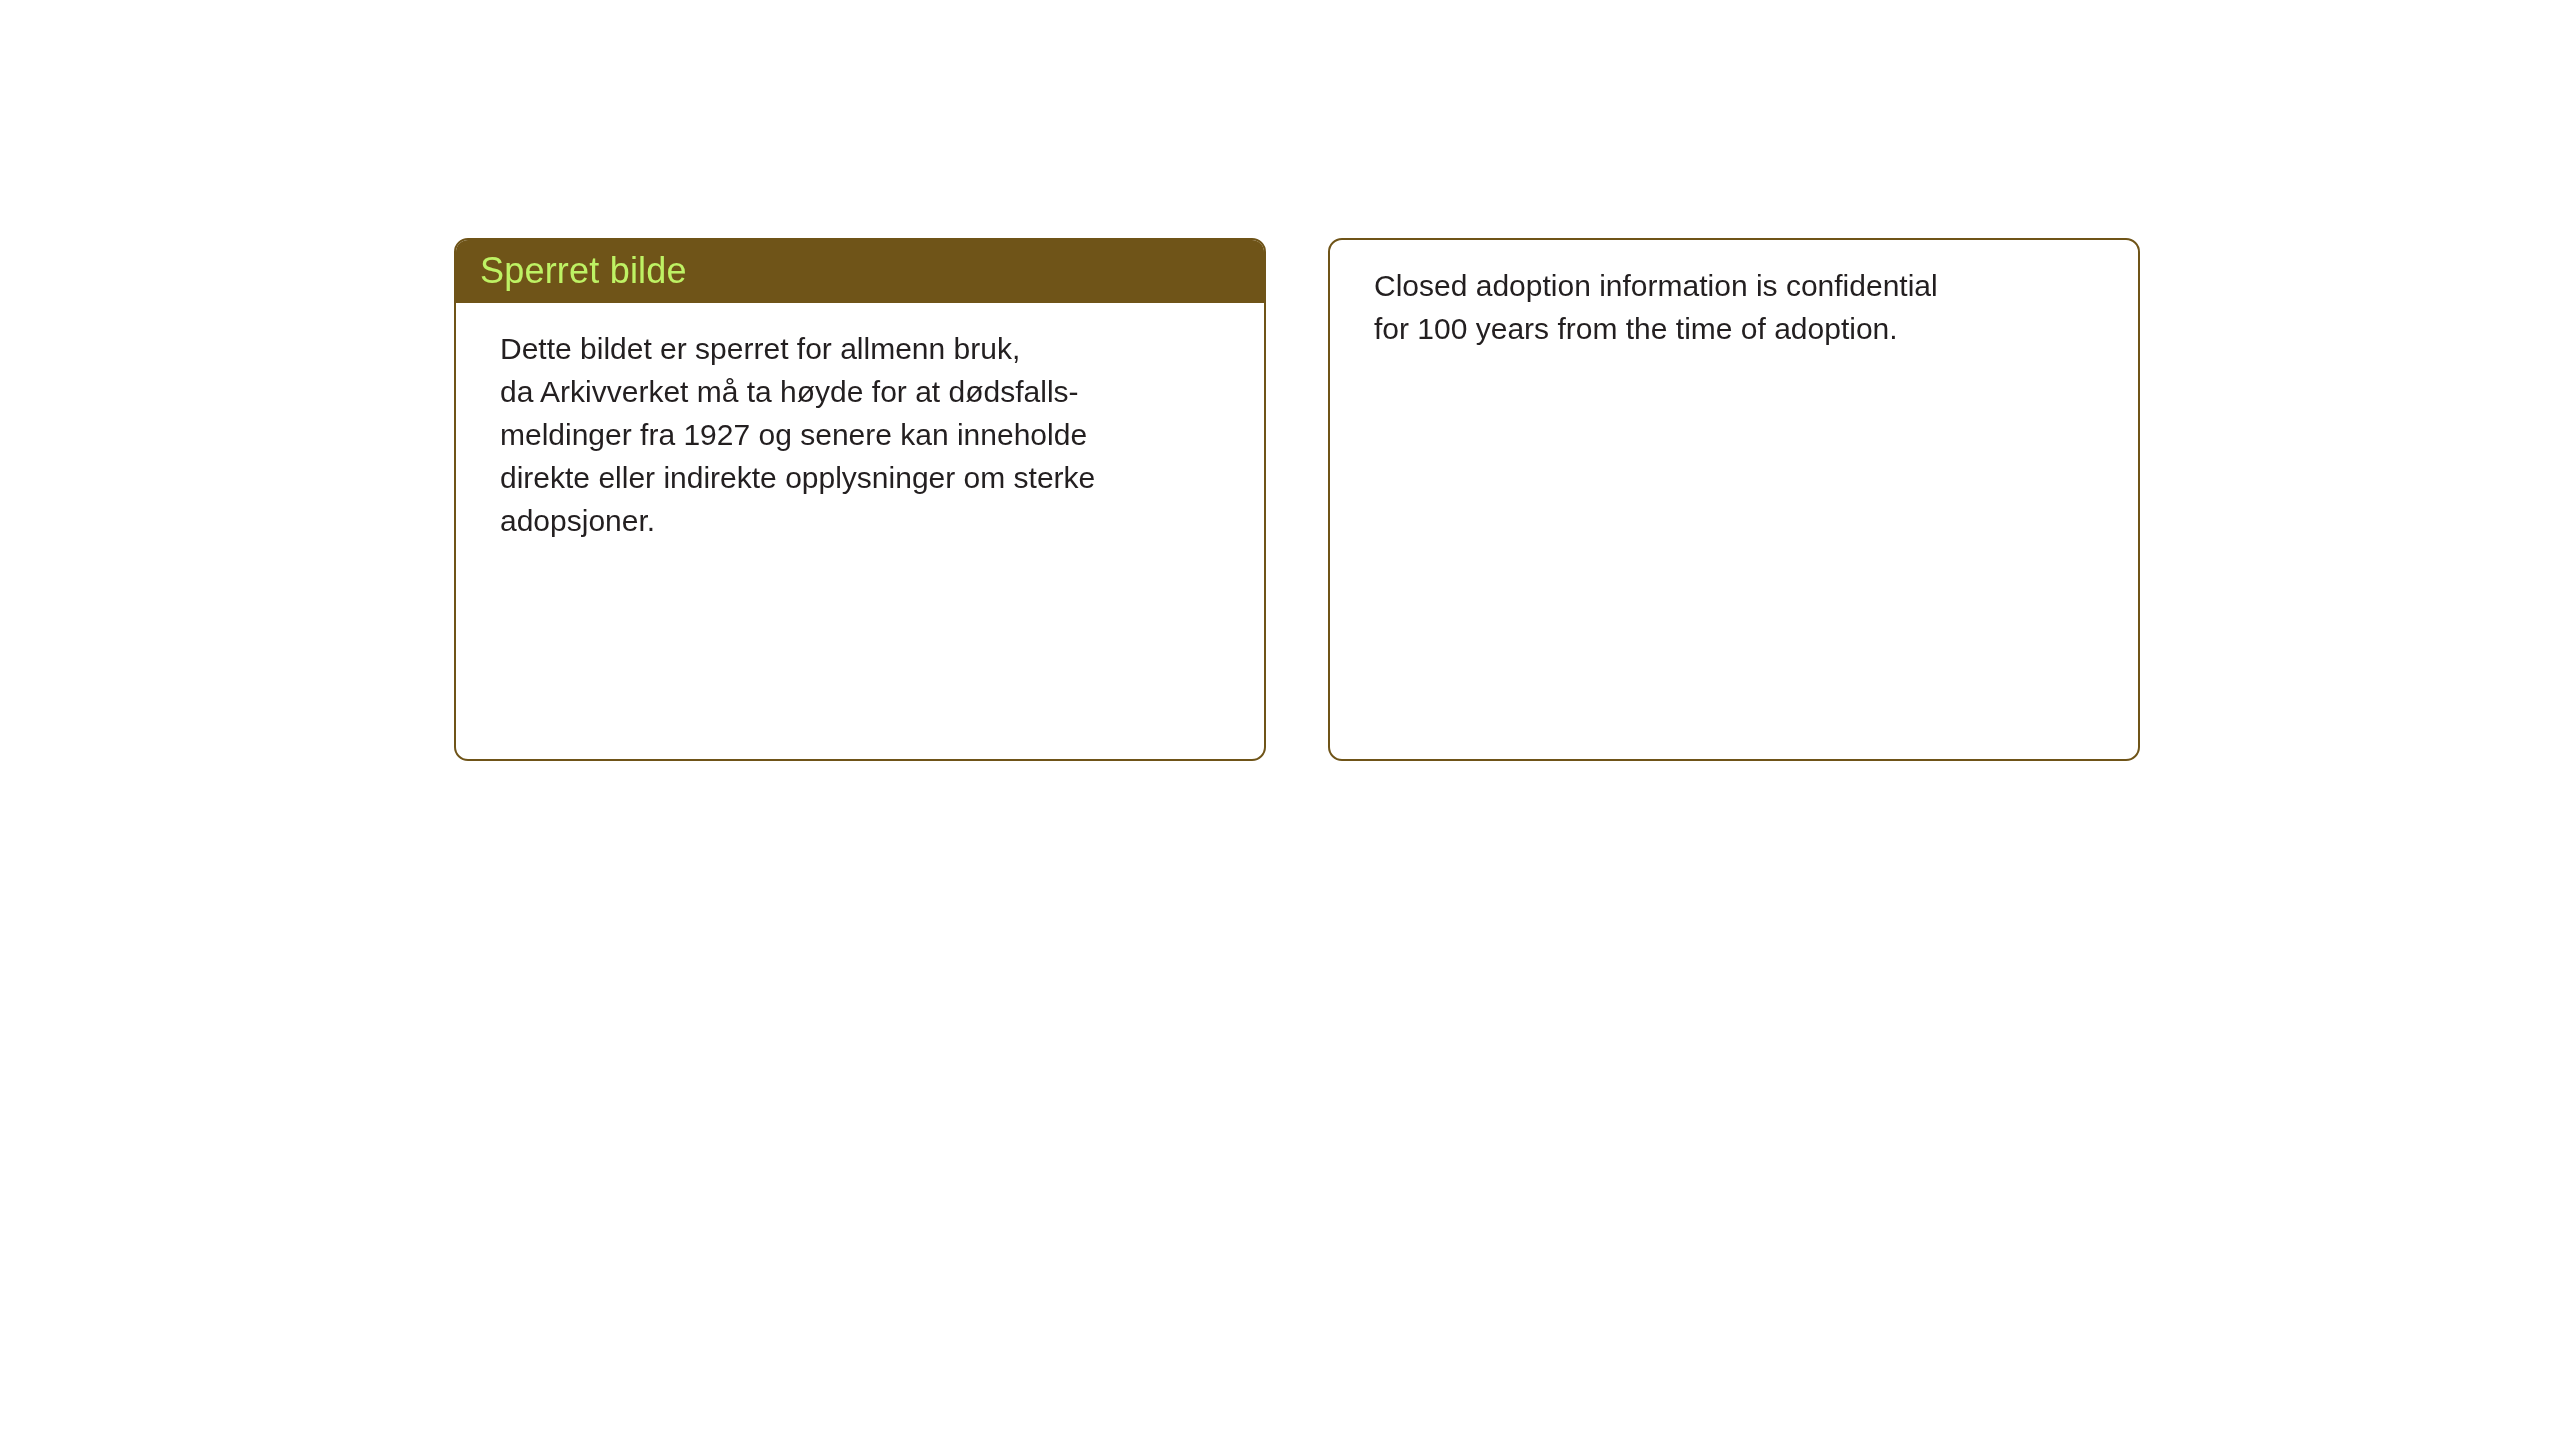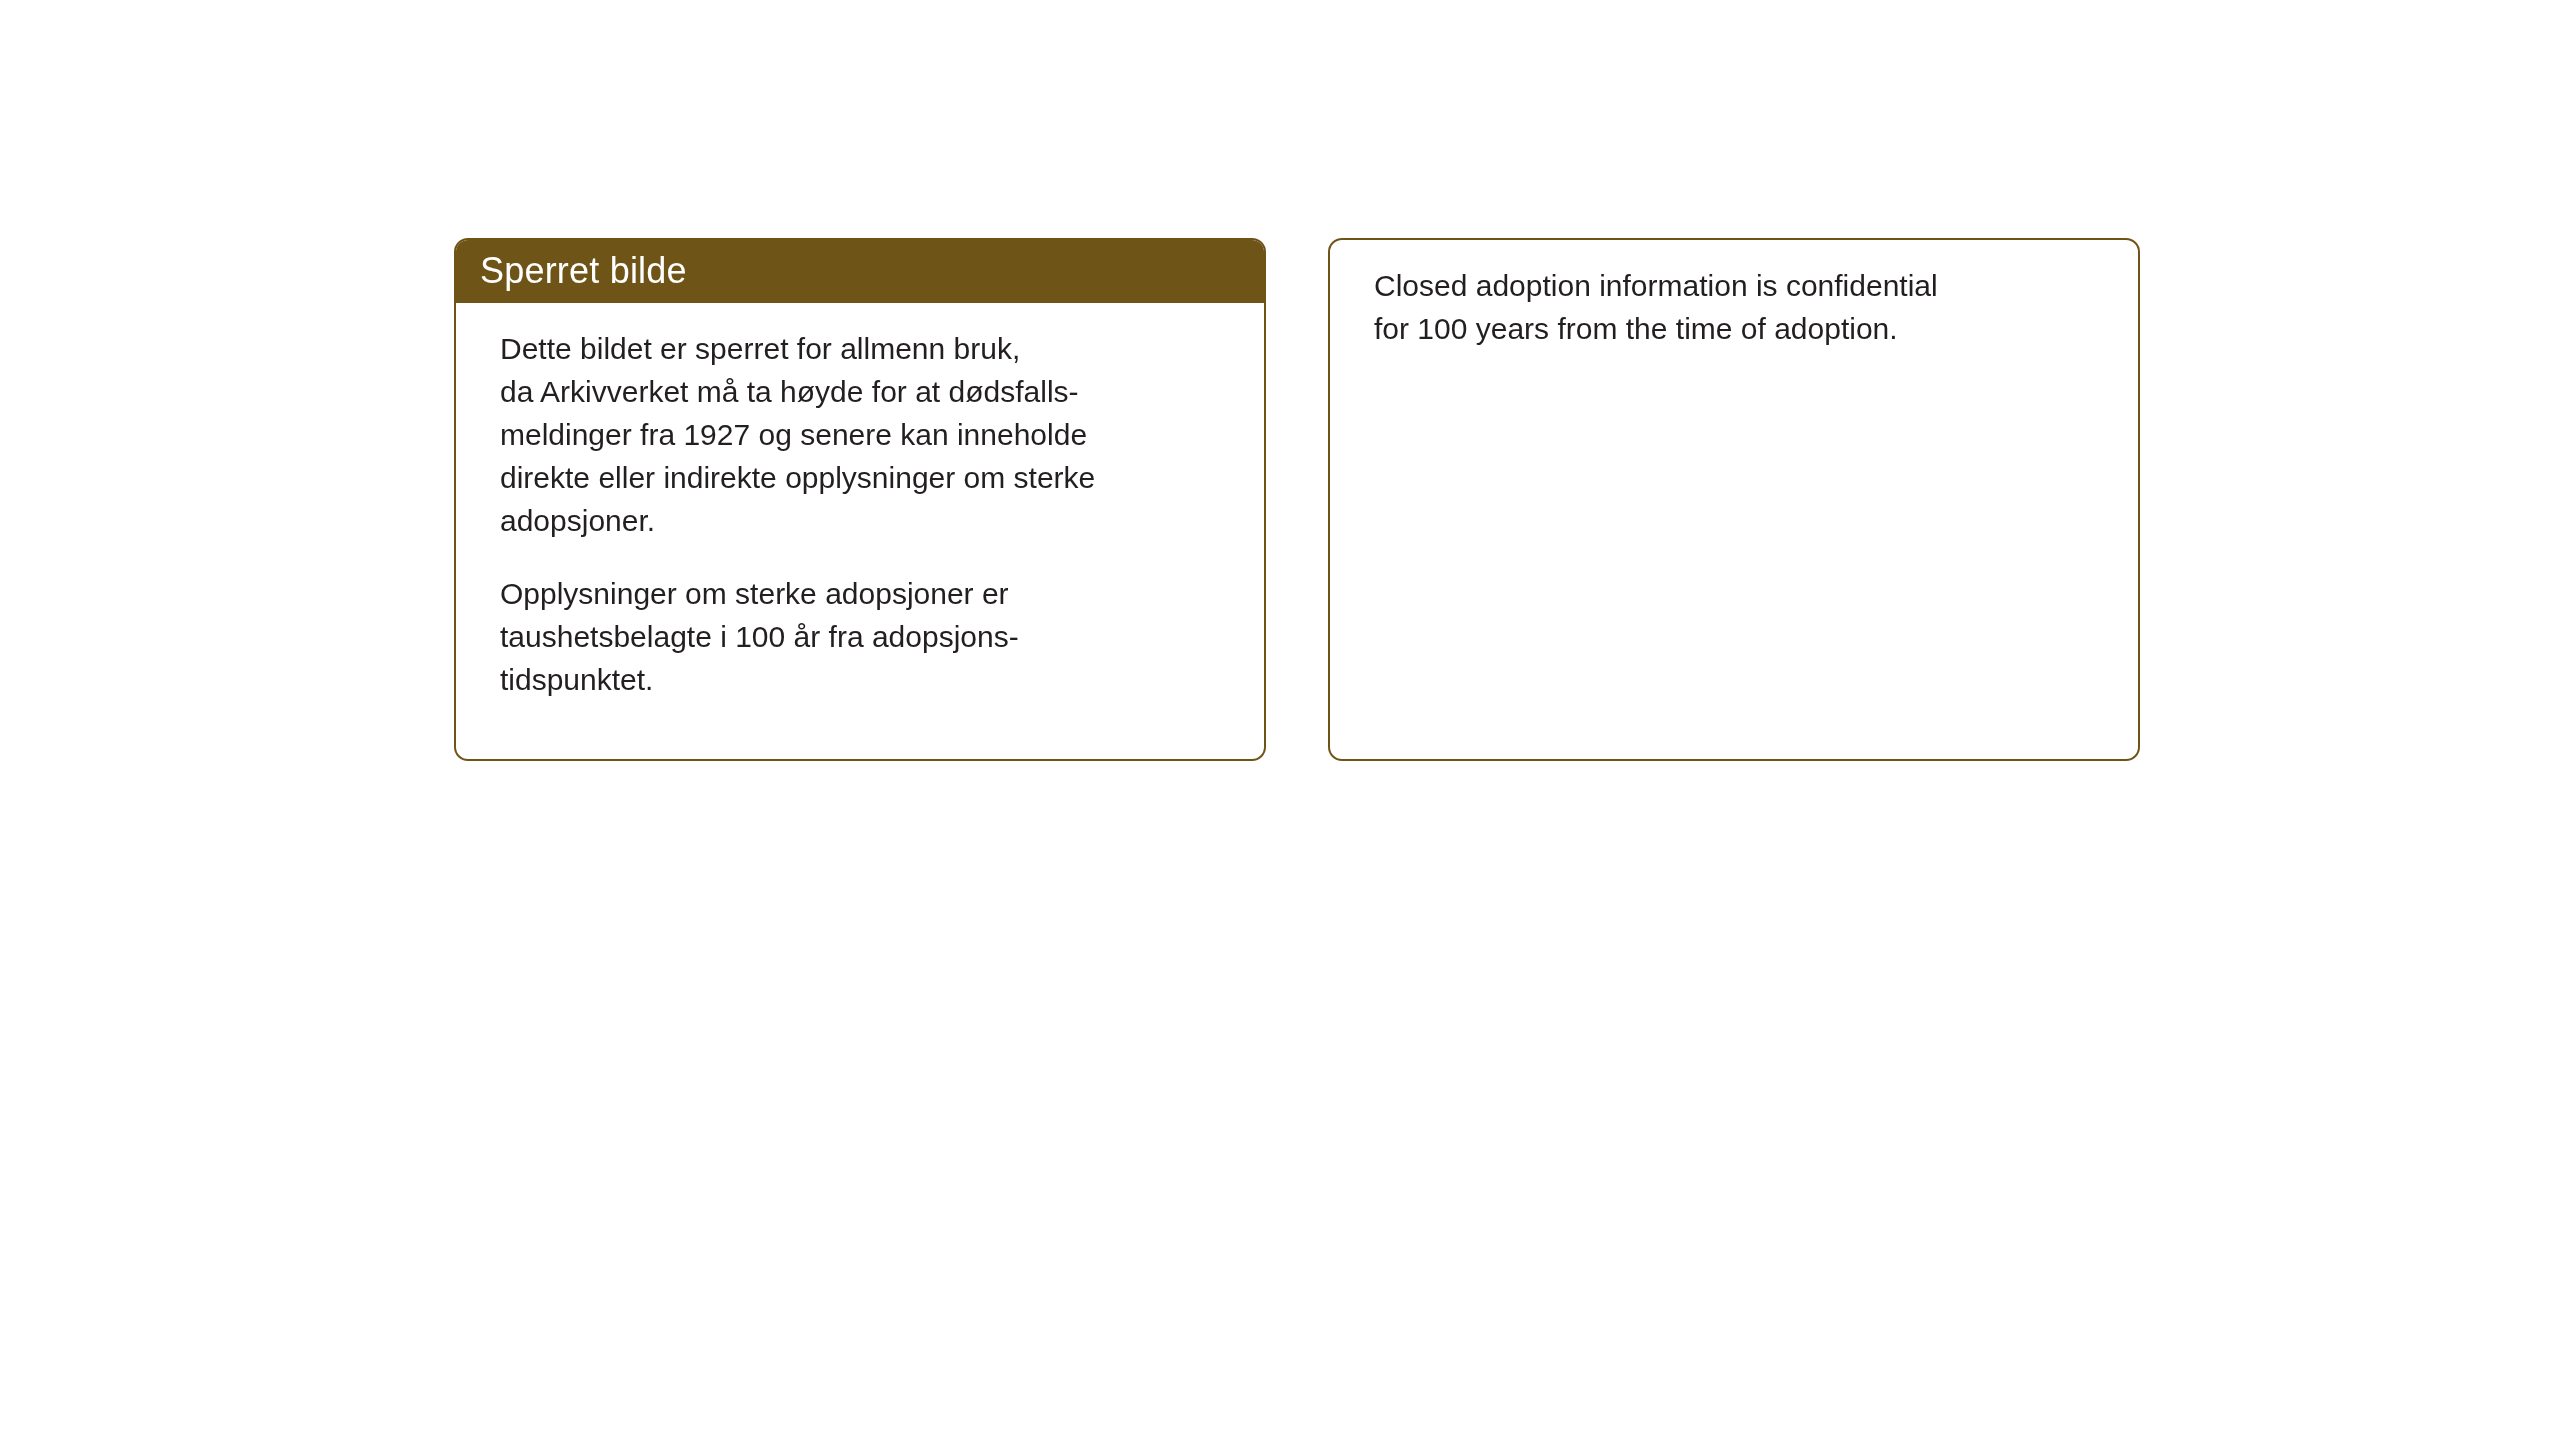--- a/index.html
+++ b/index.html
@@ -34,21 +34,21 @@
   .card-no {
     width: 812px;
     min-height: 523px;
   }
   .card-en {
     width: 812px;
     min-height: 523px;
   }
   .card-header {
     background: #6f5418;
-    color: #ffffff;
+    color: #bef264;
     font-size: 36px;
     line-height: 1.0;
     padding: 13px 0 14px 24px;
     letter-spacing: 0.2px;
     font-weight: 400;
   }
   .card-body {
     padding: 24px 36px 30px 44px;
     color: #231f20;
     font-size: 30px;
@@ -68,23 +68,20 @@
 <div class="panels">
 
   <section class="card card-no">
     <div class="card-header">Sperret bilde</div>
     <div class="card-body">
       <p class="para">Dette bildet er sperret for allmenn bruk,
 da Arkivverket må ta høyde for at dødsfalls-
 meldinger fra 1927 og senere kan inneholde
 direkte eller indirekte opplysninger om sterke
 adopsjoner.</p>
-      <p class="para">Opplysninger om sterke adopsjoner er
-taushetsbelagte i 100 år fra adopsjons-
-tidspunktet.</p>
     </div>
   </section>
 
   <section class="card card-en">
     <div class="card-body">
       <p class="para">Closed adoption information is confidential
 for 100 years from the time of adoption.</p>
     </div>
   </section>
 

